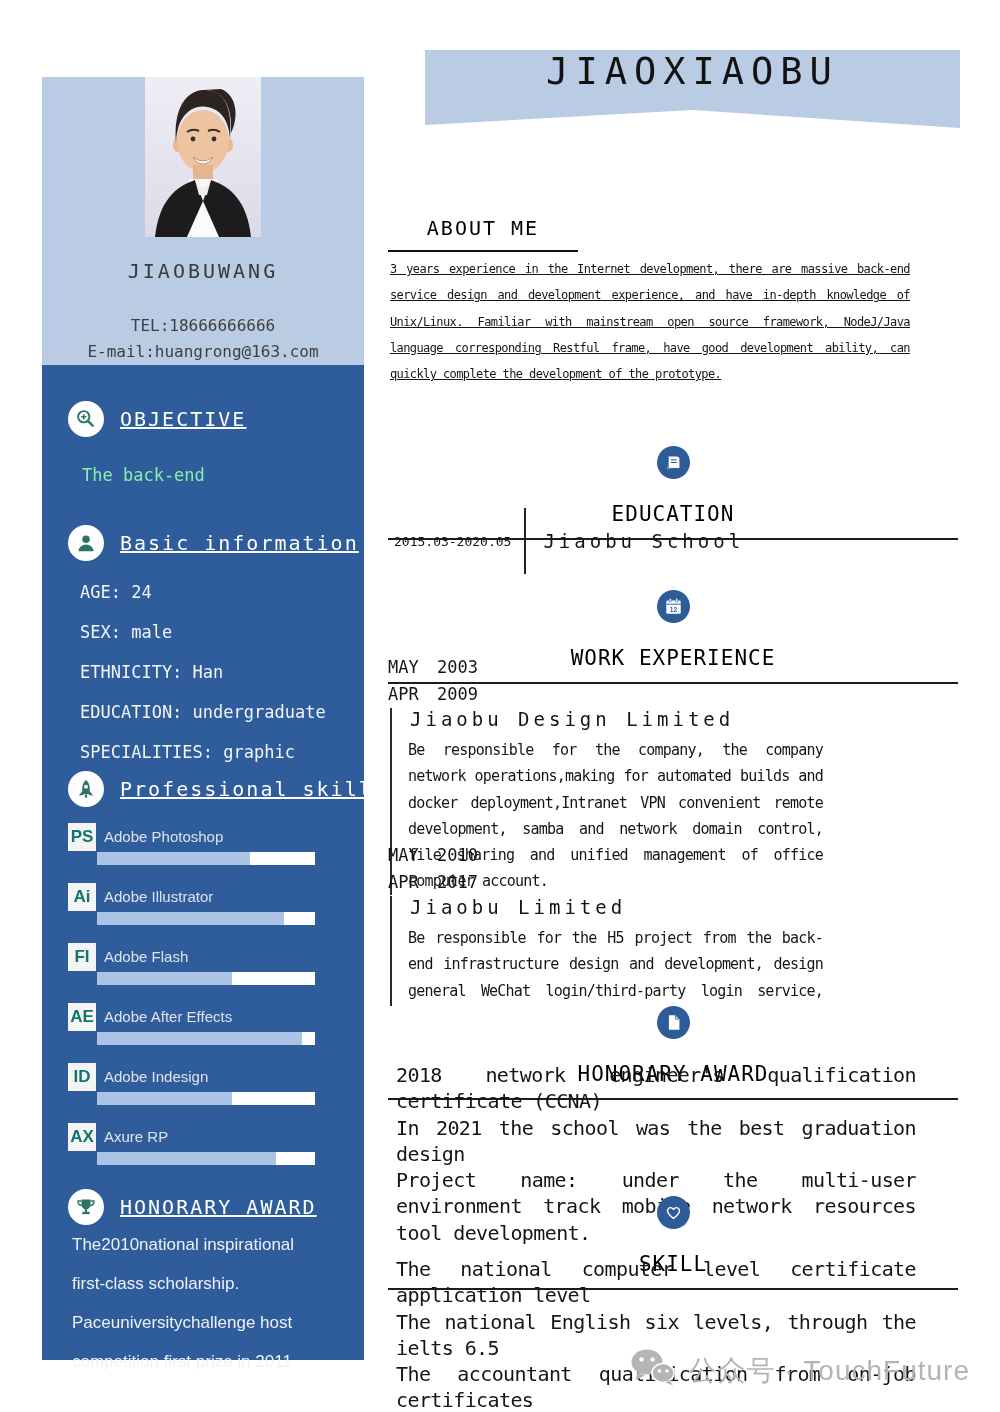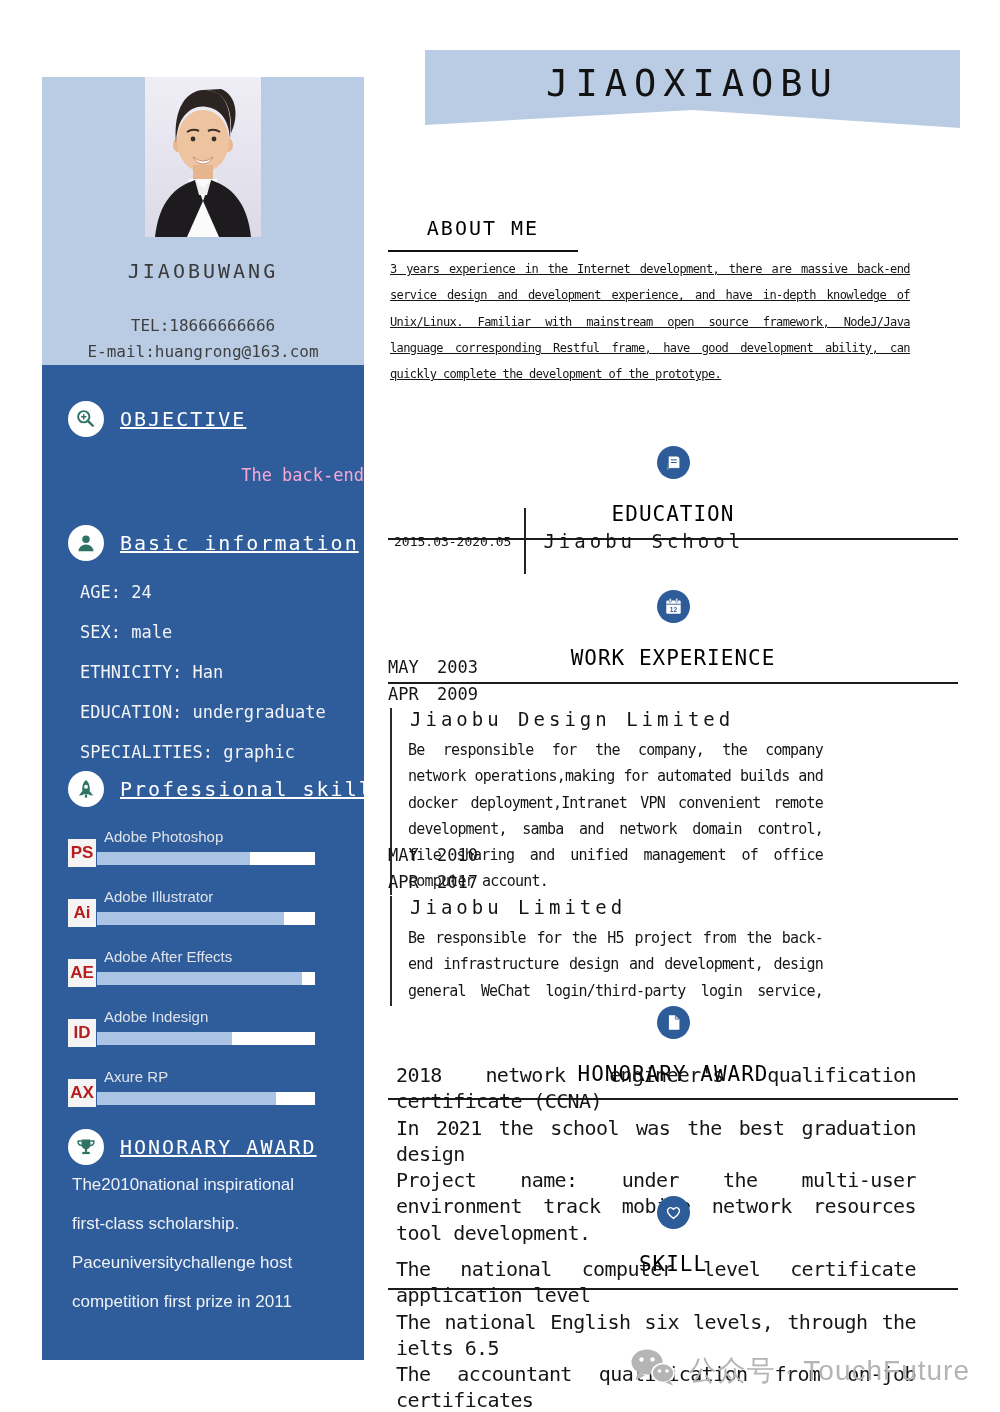--- a/index.html
+++ b/index.html
@@ -22,40 +22,40 @@
   .sidebar{position:absolute;left:42px;top:48px;width:322px;height:1312px;}
   .sidebar-top{height:317px;background:var(--panel-light-blue);text-align:center;}
   .photo{display:block;width:116px;height:160px;margin:29px auto 0;}
   .profile-name{margin-top:22px;font-size:20px;letter-spacing:3px;color:#3a3a3a;}
   .profile-tel{margin-top:33px;font-size:16px;color:#3f3f3f;}
   .profile-email{margin-top:7px;font-size:16px;color:#3f3f3f;}
   .sidebar-bottom{position:absolute;left:0;right:0;top:317px;bottom:0;background:var(--sidebar-blue);color:#fff;padding-top:36px;}
   .sb-header{display:flex;align-items:center;gap:16px;padding-left:26px;height:36px;}
   .sb-icon{width:36px;height:36px;min-width:36px;border-radius:50%;background:#fff;display:flex;align-items:center;justify-content:center;}
   .sb-title{font-size:20px;letter-spacing:2px;color:#fff;white-space:nowrap;text-decoration:underline;}
-  .objective-text{margin:28px 0 8px 40px;font-size:17px;color:#f9a8d4;text-align:right;}
+  .objective-text{margin:28px 0 8px 40px;font-size:17px;color:#86efac;}
   .basic-header{margin-top:40px;}
   .info-list{margin:8px 0 0 38px;}
   .info-line{margin-top:23px;font-size:17px;line-height:17px;color:#f2f4f7;}
   .skills-header{margin-top:10px;}
   .skill-list{margin-top:10px;}
   .skill-row{position:relative;height:44px;margin:16px 26px 0 26px;}
-  .skill-badge{position:absolute;left:0;top:16px;width:28px;height:28px;background:#f4f4f4;color:#b91c1c;
+  .skill-badge{position:absolute;left:0;top:0;width:28px;height:28px;background:#f4f4f4;color:#0f766e;
     font-family:"Liberation Sans",sans-serif;font-size:17px;font-weight:600;display:flex;align-items:center;justify-content:center;}
   .skill-label{position:absolute;left:36px;top:5px;font-family:"Liberation Sans",sans-serif;font-size:15px;color:#dfe3ea;white-space:nowrap;}
   .skill-bar{position:absolute;left:29px;top:29px;width:218px;height:13px;background:var(--bar-track);}
   .skill-bar-fill{height:100%;background:var(--bar-fill);}
   .sb-award-header{margin-top:22px;}
   .award-lines{margin:8px 0 0 30px;}
   .award-line{margin-top:19px;font-family:"Liberation Sans",sans-serif;font-size:17px;line-height:20px;color:#eef1f6;}
   .award-line:first-child{margin-top:10px;}
   
   .banner{position:absolute;left:425px;top:50px;width:535px;height:78px;background:var(--panel-light-blue);
     clip-path:polygon(0 0,100% 0,100% 100%,50% 77%,0 96%);text-align:center;}
-  .banner-title{padding-top:12px;font-size:37px;letter-spacing:7px;color:#121212;}
+  .banner-title{font-size:37px;letter-spacing:7px;color:#121212;}
   
   .main{position:absolute;left:388px;top:0;width:570px;}
   .about-title{position:absolute;top:216px;left:0;width:190px;text-align:center;font-size:20px;letter-spacing:2px;
     color:#000;padding-bottom:10px;border-bottom:2px solid #111;}
   .about-text{position:absolute;top:256px;left:2px;width:520px;font-size:12px;letter-spacing:-0.6px;line-height:26.3px;text-align:justify;text-decoration:underline;}
   .m-header{position:absolute;left:0;width:570px;display:flex;align-items:center;gap:23px;padding-bottom:12px;border-bottom:2px solid #1c1c1c;flex-direction:column;}
   .m-icon{width:33px;height:33px;min-width:33px;border-radius:50%;background:var(--icon-circle-blue);display:flex;align-items:center;justify-content:center;}
   .m-title{font-size:21px;letter-spacing:1px;color:#000;white-space:nowrap;}
   .edu-row{position:absolute;top:508px;left:6px;display:flex;align-items:center;height:66px;}
   .edu-period{font-size:13px;}
@@ -164,20 +164,27 @@
             </div>
         </div>
         <div class="skill-row">
           <span class="skill-badge">Ai</span>
           <span class="skill-label">Adobe Illustrator</span>
           <div class="skill-bar">
               <div class="skill-bar-fill" style="width: 86%;"></div>
             </div>
         </div>
         <div class="skill-row">
+          <span class="skill-badge">FI</span>
+          <span class="skill-label">Adobe Flash</span>
+          <div class="skill-bar">
+              <div class="skill-bar-fill" style="width: 62%;"></div>
+            </div>
+        </div>
+        <div class="skill-row">
           <span class="skill-badge">AE</span>
           <span class="skill-label">Adobe After Effects</span>
           <div class="skill-bar">
               <div class="skill-bar-fill" style="width: 94%;"></div>
             </div>
         </div>
         <div class="skill-row">
           <span class="skill-badge">ID</span>
           <span class="skill-label">Adobe Indesign</span>
           <div class="skill-bar">

